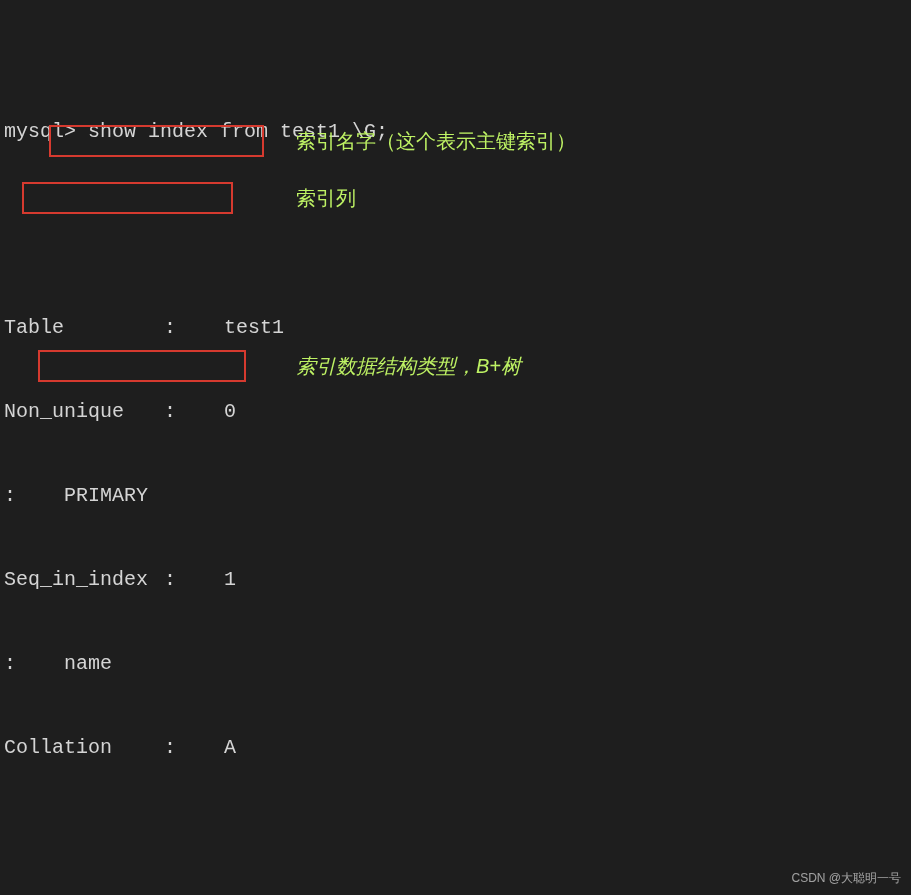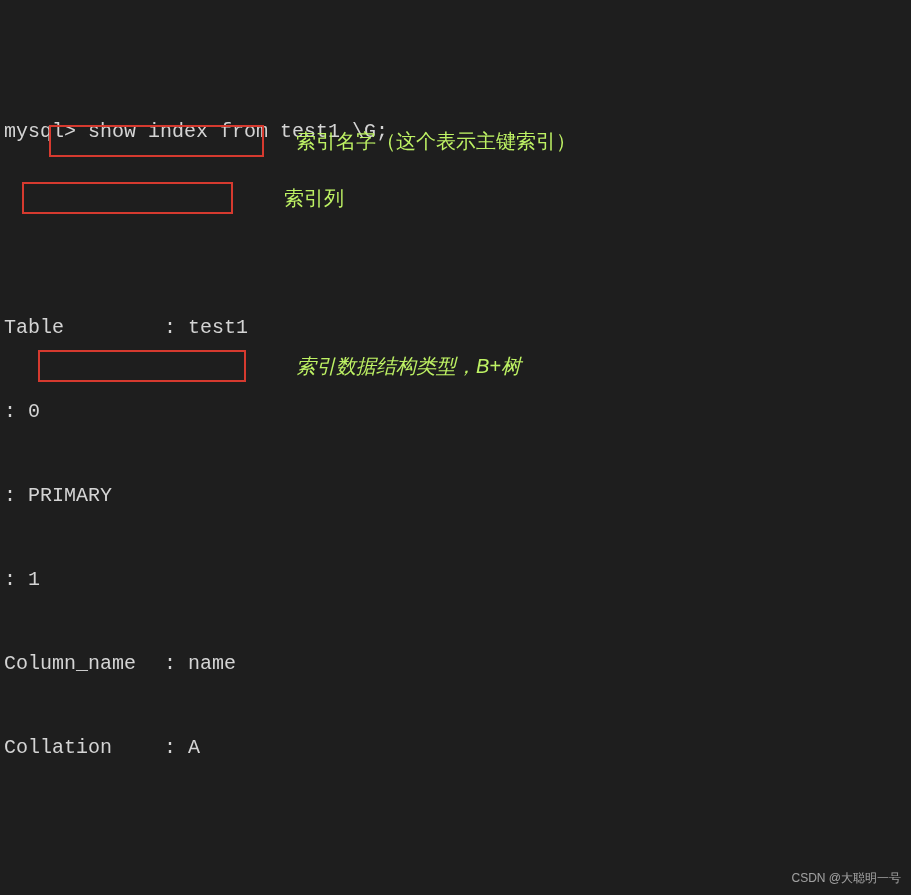--- a/index.html
+++ b/index.html
@@ -35,20 +35,21 @@
     display: inline-block;
     width: 160px;
     text-align: left;
     white-space: pre;
   }
   .kv-sep {
     white-space: pre;
   }
   .kv-value {
     white-space: pre;
+    margin-left: 36px;
   }
   .annot {
     position: absolute;
     font-family: "Microsoft YaHei", "SimHei", sans-serif;
     font-size: 20px;
     color: #bef264;
     white-space: nowrap;
   }
   .hl-box {
     position: absolute;
@@ -70,24 +71,24 @@
 
 <div class="terminal">
 
   
   <span class="line"><span>mysql&gt; </span><span>show index from test1 \G;</span></span>
 
   
 
   
   <span class="kv-line"><span class="kv-label">Table</span><span class="kv-sep">: </span><span class="kv-value">test1</span></span>
-  <span class="kv-line"><span class="kv-sep">: </span><span class="kv-value">0</span></span>
+  <span class="kv-line"><span class="kv-label">Non_unique</span><span class="kv-sep">: </span><span class="kv-value">0</span></span>
   <span class="kv-line"><span class="kv-sep">: </span><span class="kv-value">PRIMARY</span></span>
-  <span class="kv-line"><span class="kv-sep">: </span><span class="kv-value">1</span></span>
-  <span class="kv-line"><span class="kv-label">Column_name</span><span class="kv-sep">: </span><span class="kv-value">name</span></span>
+  <span class="kv-line"><span class="kv-label">Seq_in_index</span><span class="kv-sep">: </span><span class="kv-value">1</span></span>
+  <span class="kv-line"><span class="kv-sep">: </span><span class="kv-value">name</span></span>
   <span class="kv-line"><span class="kv-label">Collation</span><span class="kv-sep">: </span><span class="kv-value">A</span></span>
   
   
   
   
   
   
   
 
   
@@ -110,16 +111,16 @@
 
   
   
 </div>
 
 <div class="hl-box" style="left:49px; top:125px; width:215px; height:32px;"></div>
 <div class="hl-box" style="left:22px; top:182px; width:211px; height:32px;"></div>
 <div class="hl-box" style="left:38px; top:350px; width:208px; height:32px;"></div>
 
 <div class="annot" style="left:296px; top:128px;">索引名字（这个表示主键索引）</div>
-<div class="annot" style="left:284px; top:185px;">索引列</div>
+<div class="annot" style="left:296px; top:185px;">索引列</div>
 <div class="annot" style="left:296px; top:353px;font-style:italic;">索引数据结构类型，B+树</div>
 
 <div class="watermark">CSDN @大聪明一号</div>
 
 </body></html>

